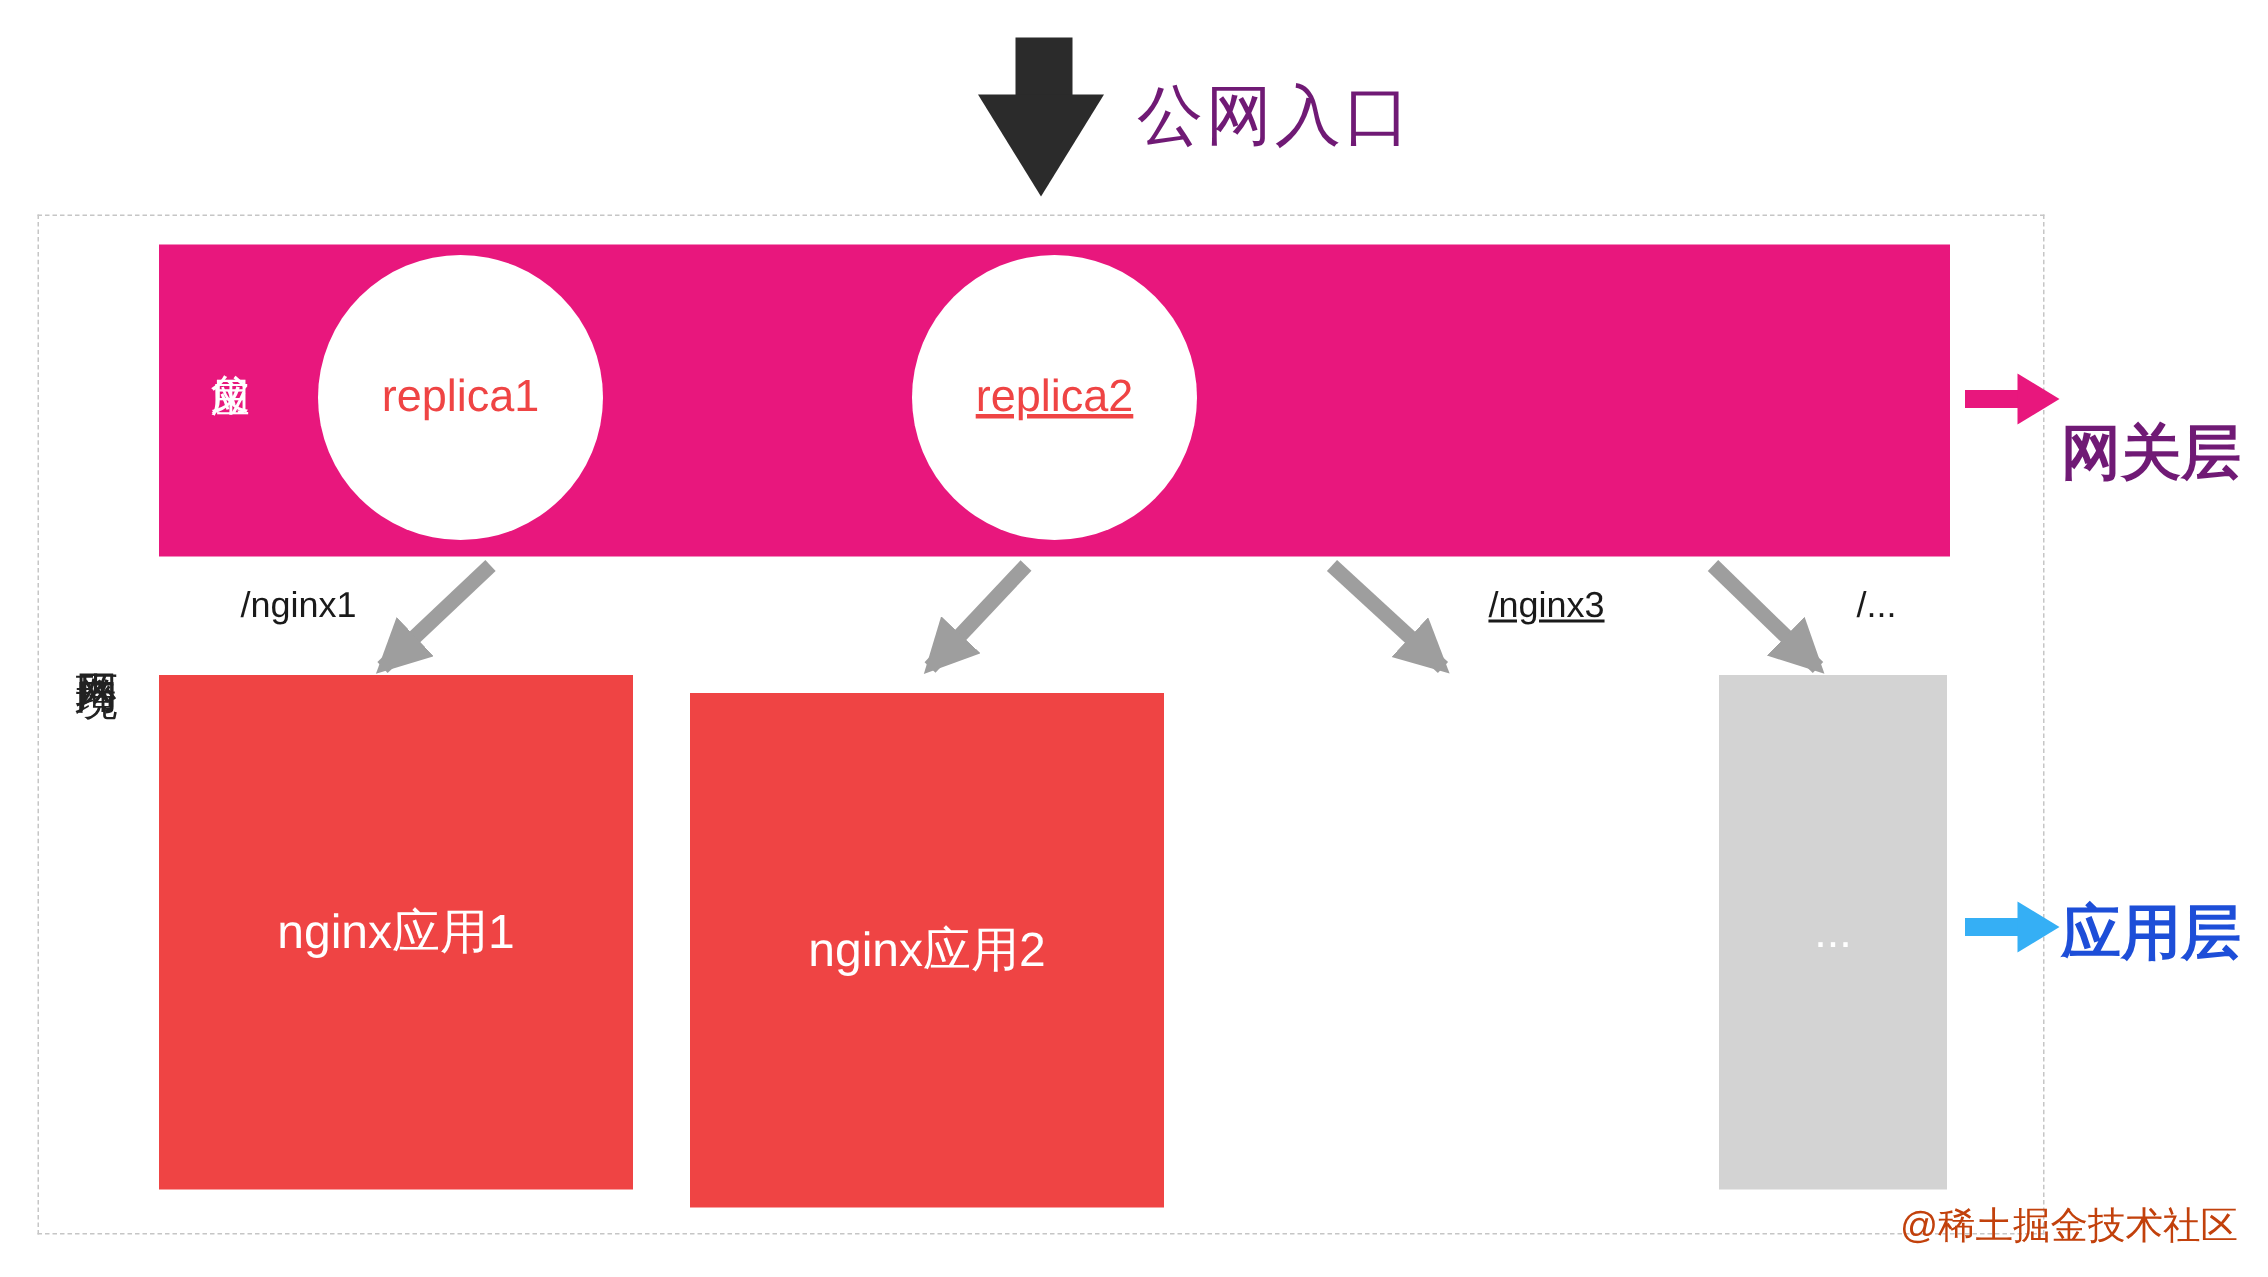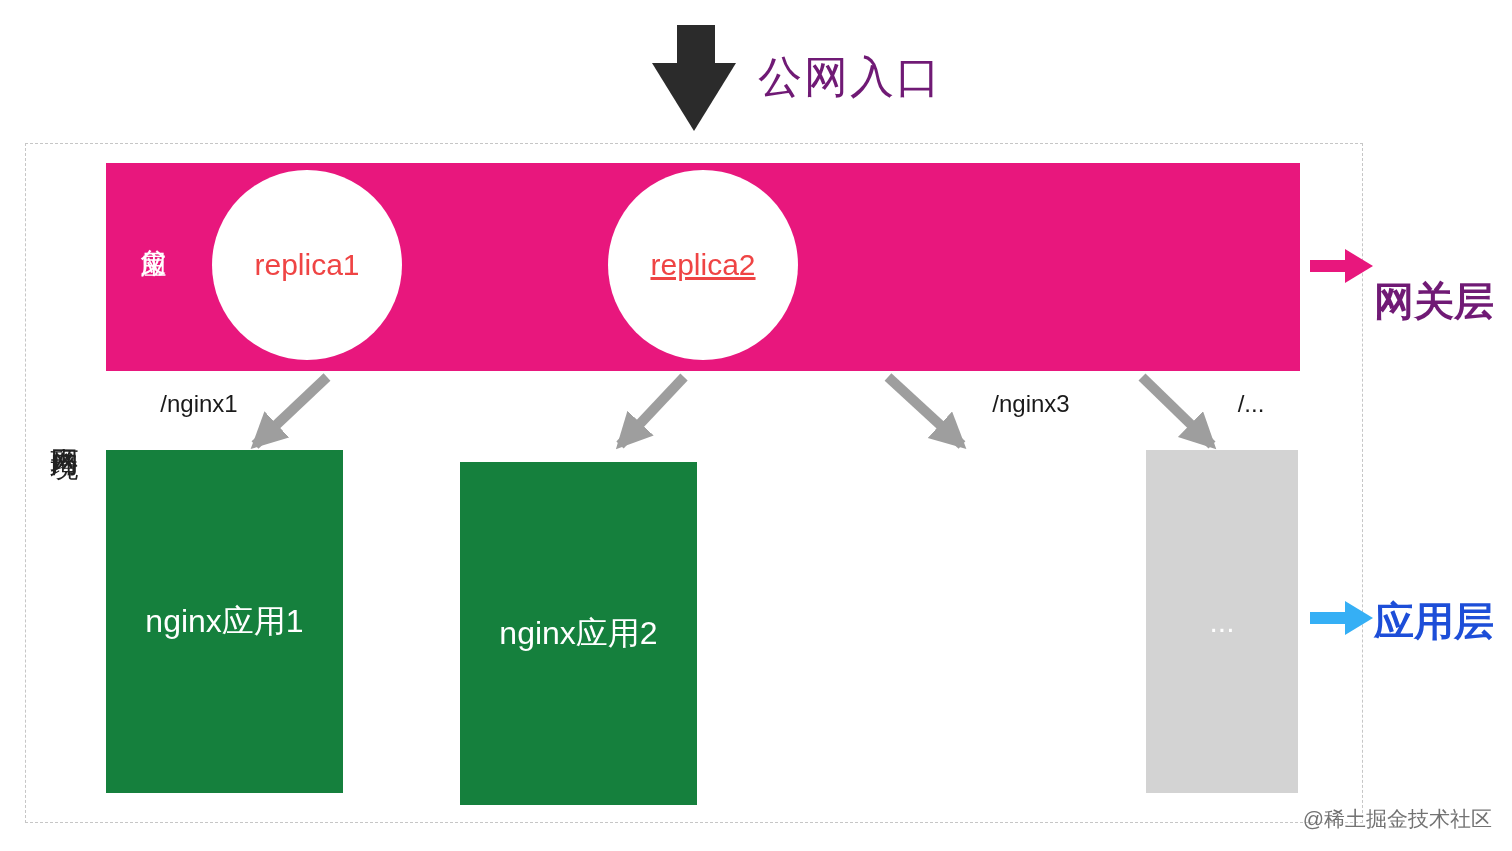--- a/index.html
+++ b/index.html
@@ -18,45 +18,45 @@
   
   .gateway-bar{position:absolute;left:106px;top:163px;width:1194px;height:208px;background:#e8177d;}
   .gateway-side-label{position:absolute;left:137px;top:228px;writing-mode:vertical-rl;text-orientation:upright;
     font-size:26px;color:#ffffff;letter-spacing:2px;}
   .replica{position:absolute;top:170px;width:190px;height:190px;border-radius:50%;background:#ffffff;
     display:flex;align-items:center;justify-content:center;font-size:30px;color:#ef4444;}
   .replica.r1{left:212px;} .replica.r2{left:608px;text-decoration:underline;} .replica.r3{left:1004px;}
 
   
   .route{position:absolute;top:390px;width:160px;text-align:center;font-size:24px;color:#1a1a1a;}
-  .route.p1{left:119px;} .route.p2{left:473px;} .route.p3{left:951px;} .route.p4{left:1171px;}
+  .route.p1{left:119px;} .route.p2{left:473px;} .route.p3{left:951px;text-decoration:underline;} .route.p4{left:1171px;}
 
   
   .arrows{position:absolute;left:0;top:0;width:1512px;height:851px;pointer-events:none;}
 
   
-  .app-box{position:absolute;top:450px;width:237px;height:343px;background:#15803d;
+  .app-box{position:absolute;top:450px;width:316px;height:343px;background:#ef4444;
     display:flex;align-items:center;justify-content:center;font-size:32px;color:#ffffff;}
   .app-box.a1{left:106px;} .app-box.a2{left:460px;margin-top:12px;} .app-box.a3{left:814px;}
   .app-box.a4{left:1146px;width:152px;background:#d3d3d3;font-size:30px;}
 
   .intranet-side-label{position:absolute;left:45px;top:426px;writing-mode:vertical-rl;text-orientation:upright;
     font-size:28px;color:#222222;letter-spacing:1px;}
 
   
   .callout-shaft{position:absolute;width:36px;height:12px;}
   .callout-head{position:absolute;width:0;height:0;border-top:17px solid transparent;border-bottom:17px solid transparent;}
   .gw-shaft{left:1310px;top:260px;background:#e8177d;}
   .gw-head{left:1345px;top:249px;border-left:28px solid #e8177d;}
   .gw-label{position:absolute;left:1374px;top:242px;font-size:40px;color:#701a75;font-weight:bold;margin-top:32px;}
   .app-shaft{left:1310px;top:612px;background:#35aff5;}
   .app-head{left:1345px;top:601px;border-left:28px solid #35aff5;}
   .app-label{position:absolute;left:1374px;top:594px;font-size:40px;color:#1d4ed8;font-weight:bold;}
 
-  .watermark{position:absolute;right:20px;bottom:18px;font-size:21px;color:#737373;text-align:center;}
+  .watermark{position:absolute;right:20px;bottom:18px;font-size:25px;color:#c2410c;text-align:center;}
 </style>
 </head>
 <body>
 
 <div class="canvas">
 
   <div class="entry-shaft"></div>
   <div class="entry-head"></div>
   <div class="entry-label">公网入口</div>
 

